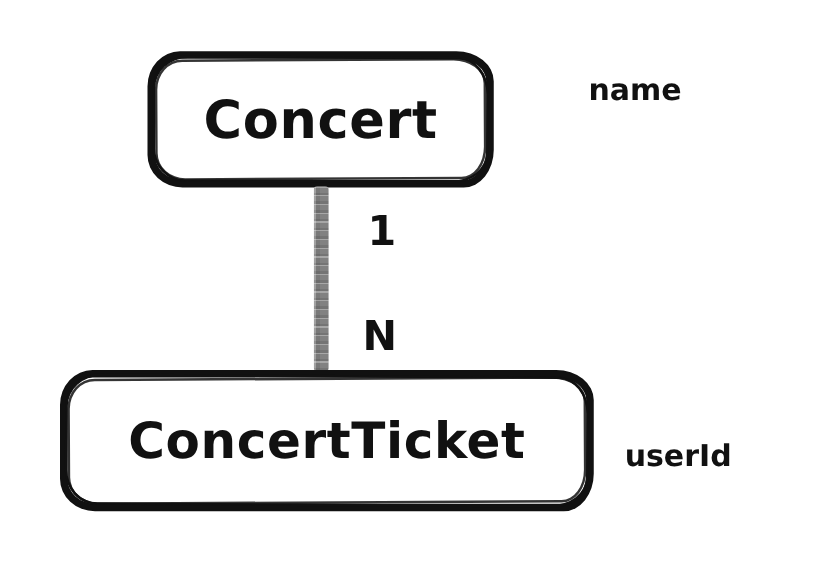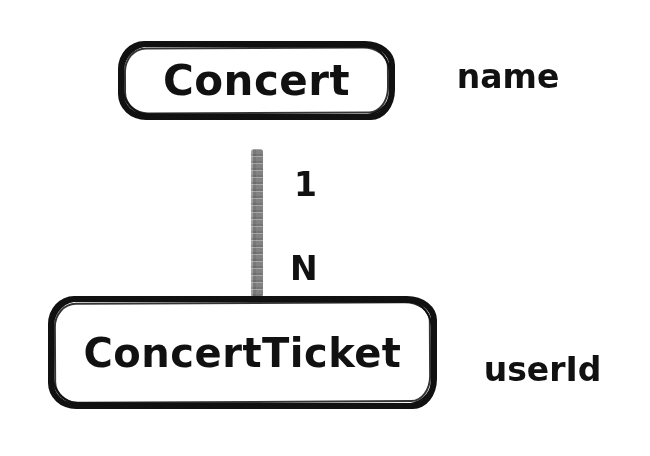--- a/index.html
+++ b/index.html
@@ -38,22 +38,22 @@
   }
   .entity-box::after {
     content: "";
     position: absolute;
     inset: 0px;
     border: 2px solid rgba(17,17,17,0.85);
     border-radius: 22px 26px 20px 24px / 24px 20px 26px 22px;
     transform: rotate(-0.3deg);
     pointer-events: none;
   }
-  #concert-box { left: 118px; top: 41px; width: 277px; height: 79px; }
-  #ticket-box  { left: 48px;  top: 296px; width: 389px; height: 113px; }
+  #concert-box { left: 118px; top: 41px; width: 277px; height: 109px; }
+  #ticket-box  { left: 48px;  top: 296px; width: 427px; height: 113px; }
 
   .entity-label {
     font-weight: bold;
     letter-spacing: 0.5px;
     white-space: nowrap;
   }
   #concert-box .entity-label { font-size: 42px; }
   #ticket-box  .entity-label { font-size: 40px; }
 
   
@@ -84,21 +84,21 @@
     line-height: 1;
     white-space: nowrap;
   }
   #cardinality-one { left: 294px; top: 168px; }
   #cardinality-n   { left: 290px; top: 252px; }
 
   
   .attribute {
     position: absolute;
     font-weight: bold;
-    font-size: 33px;
+    font-size: 24px;
     line-height: 1;
     text-align: center;
     white-space: nowrap;
   }
   #attr-name        { left: 418px; top: 60px;  width: 180px; }
   #attr-ticketlimit { left: 413px; top: 104px; width: 190px; }
   #attr-userid      { left: 455px; top: 353px; width: 175px; }
 </style>
 </head>
 <body>

